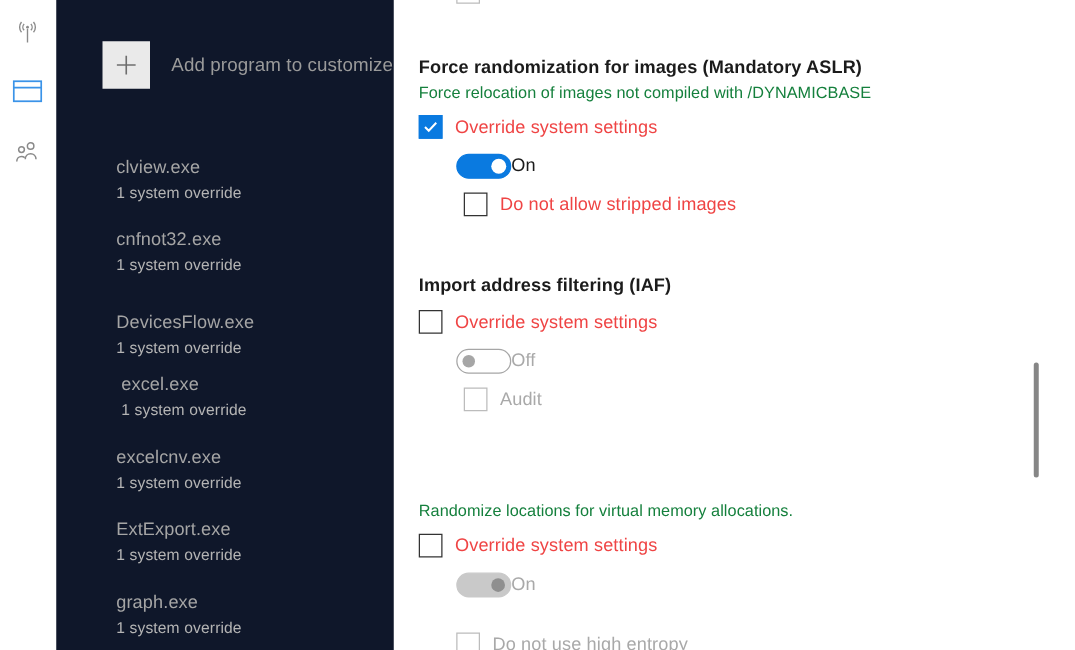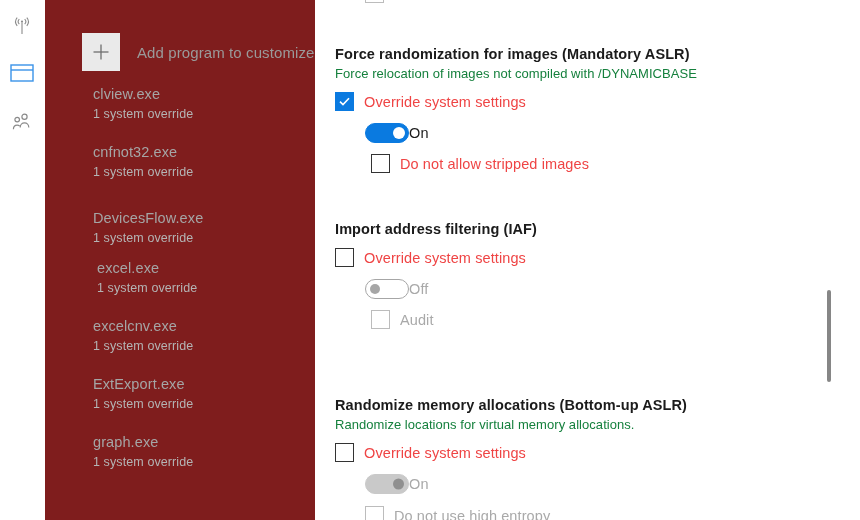--- a/index.html
+++ b/index.html
@@ -40,21 +40,21 @@
     justify-content: center;
   }
   .rail-icon svg { display: block; }
 
   
   .list-col {
     position: absolute;
     left: 45px; top: 0;
     width: 285px;
     height: 520px;
-    background: #7f1d1d;
+    background: #0f172a;
     overflow: hidden;
   }
 
   .add-row {
     position: absolute;
     left: 37px;
     top: 33px;
     height: 38px;
     display: flex;
     align-items: center;
@@ -81,20 +81,21 @@
     position: absolute;
     left: 0;
     top: 86px;
     width: 285px;
   }
   .prog-item {
     position: absolute;
     left: 0;
     width: 285px;
     height: 48px;
+    margin-top: 40px;
   }
   .prog-item.selected .prog-name,
   .prog-item.selected .prog-sub { padding-left: 4px; }
   .prog-name {
     position: absolute;
     left: 48px;
     top: 0;
     font-size: 14.5px;
     color: #a5a5a5;
     white-space: nowrap;
@@ -394,21 +395,20 @@
         <span class="tog-label disabled">Off</span>
       </div>
 
       <div class="cb-row indent">
         <span class="cb-box disabled"></span>
         <span class="cb-label disabled">Audit</span>
       </div>
     </div>
 
     <div class="section" style="top:397px;">
-      <div class="sec-title">Randomize memory allocations (Bottom-up ASLR)</div>
       <div class="sec-desc">Randomize locations for virtual memory allocations.</div>
 
       <div class="cb-row">
         <span class="cb-box"></span>
         <span class="cb-label">Override system settings</span>
       </div>
 
       <div class="tog-row">
         <span class="toggle on-dis">
           <span class="knob"></span>

